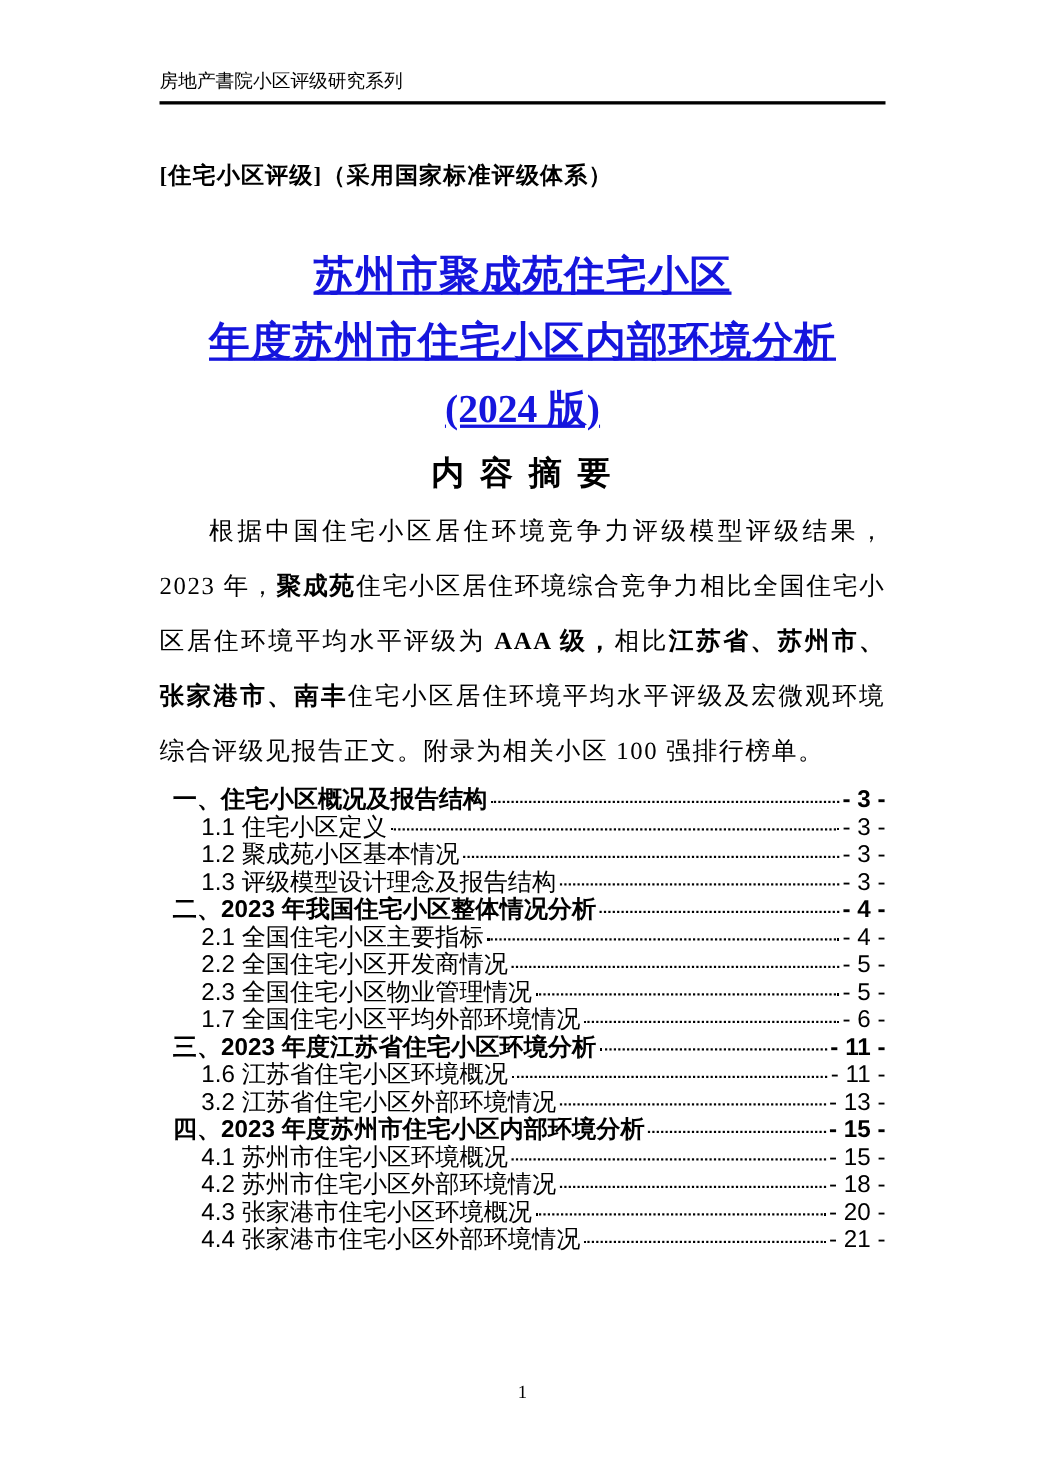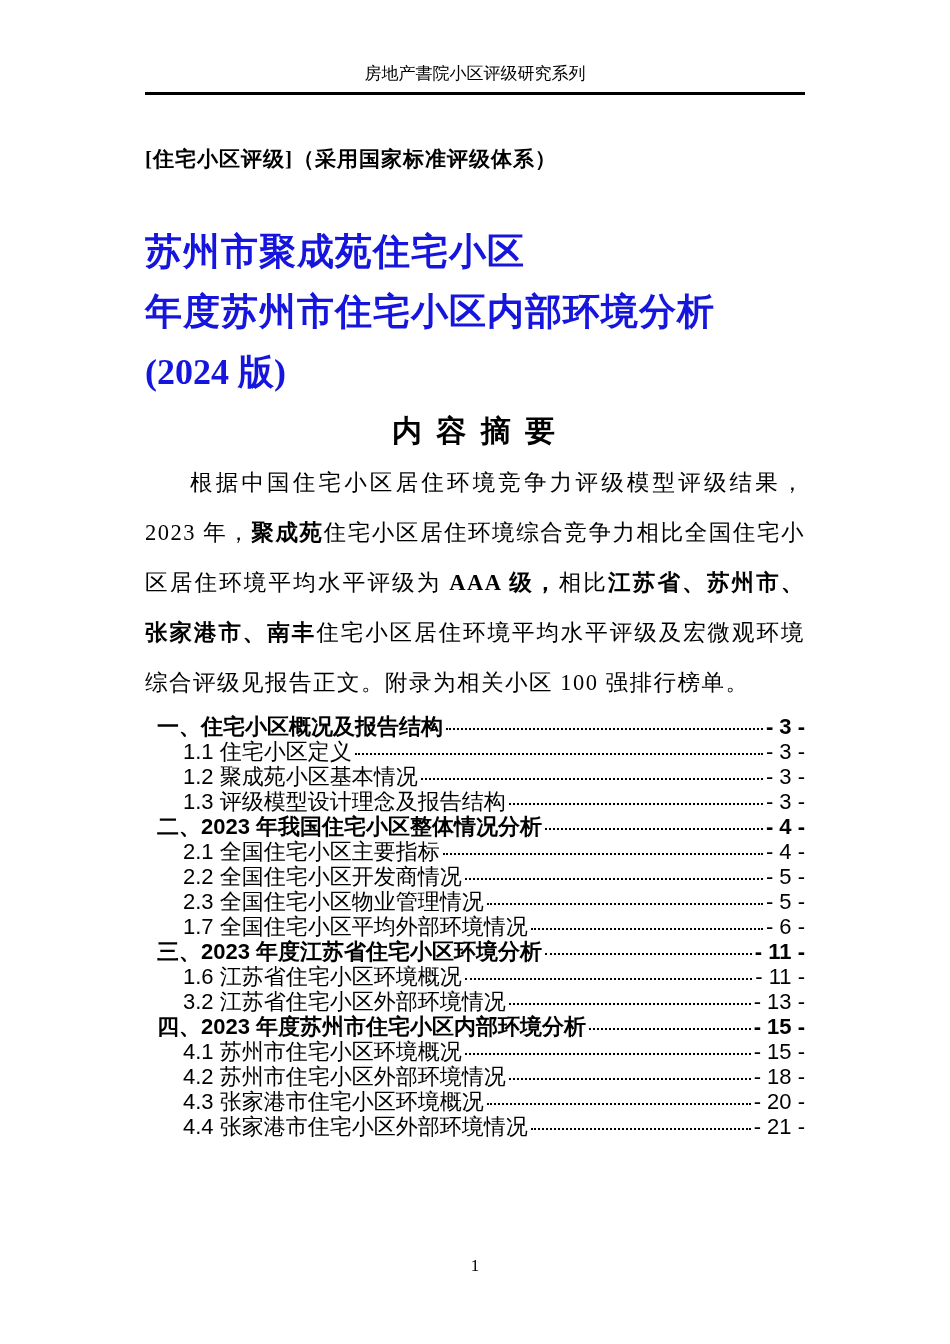--- a/index.html
+++ b/index.html
@@ -12,39 +12,39 @@
     background: #ffffff;
     overflow: hidden;
     font-family: "Liberation Serif", serif;
     color: #000000;
   }
   .content { width: 660px; margin: 0 auto; }
 
   
   .doc-header {
     display: flex;
-    justify-content: center;
+    justify-content: flex-start;
     align-items: flex-end;
     padding-top: 62px;
     padding-bottom: 7px;
     font-family: "Liberation Sans", sans-serif;
     font-size: 17px;
     border-bottom: 3px solid #000000;
   }
 
   
   .class-line {
     margin-top: 50px;
     font-size: 21px;
     font-weight: bold;
     letter-spacing: 1px;
   }
 
   
-  .title-block { text-align: left; color: #1515dd; font-weight: bold; }
+  .title-block { text-align: center; color: #1515dd; font-weight: bold; text-decoration: underline; }
   .title-line1 { margin-top: 56px; font-size: 37px; line-height: 46px; letter-spacing: 1px; }
   .title-line2 { margin-top: 14px; font-size: 37px; line-height: 46px; letter-spacing: 1px; }
   .title-edition { margin-top: 20px; font-size: 36px; line-height: 34px; }
 
   
   .summary-heading {
     margin-top: 24px;
     text-align: center;
     font-family: "Liberation Sans", sans-serif;
     font-size: 30px;

